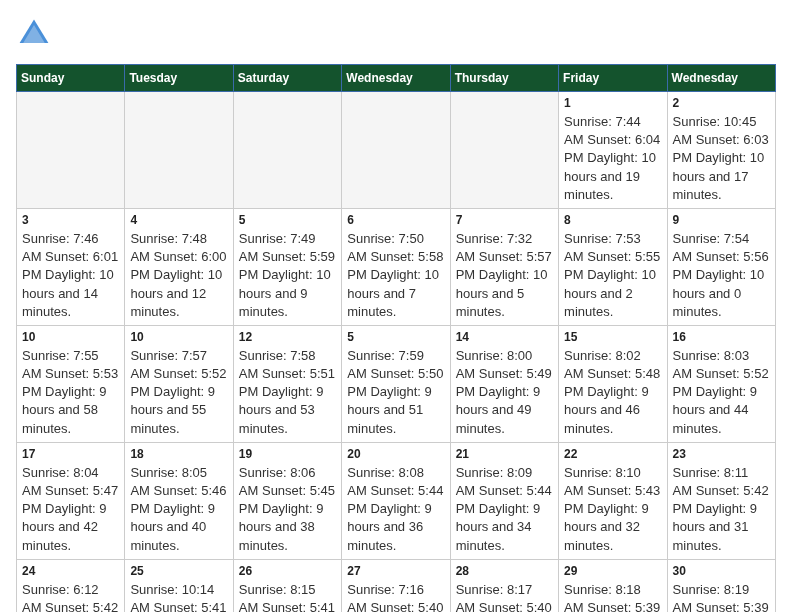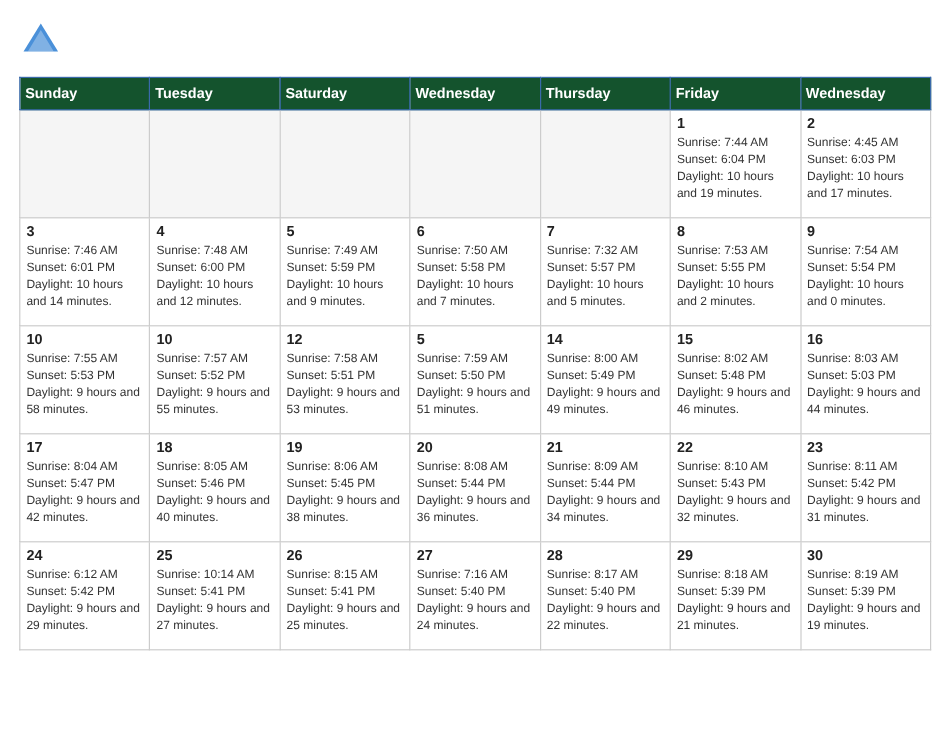--- a/index.html
+++ b/index.html
@@ -71,21 +71,21 @@
       background: #f5f5f5;
     }
     .day-number {
       font-weight: bold;
       font-size: 12px;
       margin-bottom: 3px;
       color: #222;
     }
     .day-info {
       color: #333;
-      font-size: 10px;
+      font-size: 13px;
       line-height: 1.4;
     }
   </style>
 </head>
 <body>
 
 <div class="header-area">
   <div class="logo">
     <svg class="logo-icon" viewBox="0 0 40 40">
       <polygon points="20,4 36,30 4,30" fill="#4a90d9"></polygon>
@@ -122,21 +122,21 @@
         <td class="empty"></td>
         <td class="empty"></td>
         <td>
           <div class="day-number">1</div>
           <div class="day-info">Sunrise: 7:44 AM
 Sunset: 6:04 PM
 Daylight: 10 hours and 19 minutes.</div>
         </td>
         <td>
           <div class="day-number">2</div>
-          <div class="day-info">Sunrise: 4:45 AM
+          <div class="day-info">Sunrise: 10:45 AM
 Sunset: 6:03 PM
 Daylight: 10 hours and 17 minutes.</div>
         </td>
       </tr>
       <tr>
         <td>
           <div class="day-number">3</div>
           <div class="day-info">Sunrise: 7:46 AM
 Sunset: 6:01 PM
 Daylight: 10 hours and 14 minutes.</div>
@@ -167,21 +167,21 @@
         </td>
         <td>
           <div class="day-number">8</div>
           <div class="day-info">Sunrise: 7:53 AM
 Sunset: 5:55 PM
 Daylight: 10 hours and 2 minutes.</div>
         </td>
         <td>
           <div class="day-number">9</div>
           <div class="day-info">Sunrise: 7:54 AM
-Sunset: 5:54 PM
+Sunset: 5:56 PM
 Daylight: 10 hours and 0 minutes.</div>
         </td>
       </tr>
       <tr>
         <td>
           <div class="day-number">10</div>
           <div class="day-info">Sunrise: 7:55 AM
 Sunset: 5:53 PM
 Daylight: 9 hours and 58 minutes.</div>
         </td>
@@ -211,21 +211,21 @@
         </td>
         <td>
           <div class="day-number">15</div>
           <div class="day-info">Sunrise: 8:02 AM
 Sunset: 5:48 PM
 Daylight: 9 hours and 46 minutes.</div>
         </td>
         <td>
           <div class="day-number">16</div>
           <div class="day-info">Sunrise: 8:03 AM
-Sunset: 5:03 PM
+Sunset: 5:52 PM
 Daylight: 9 hours and 44 minutes.</div>
         </td>
       </tr>
       <tr>
         <td>
           <div class="day-number">17</div>
           <div class="day-info">Sunrise: 8:04 AM
 Sunset: 5:47 PM
 Daylight: 9 hours and 42 minutes.</div>
         </td>

